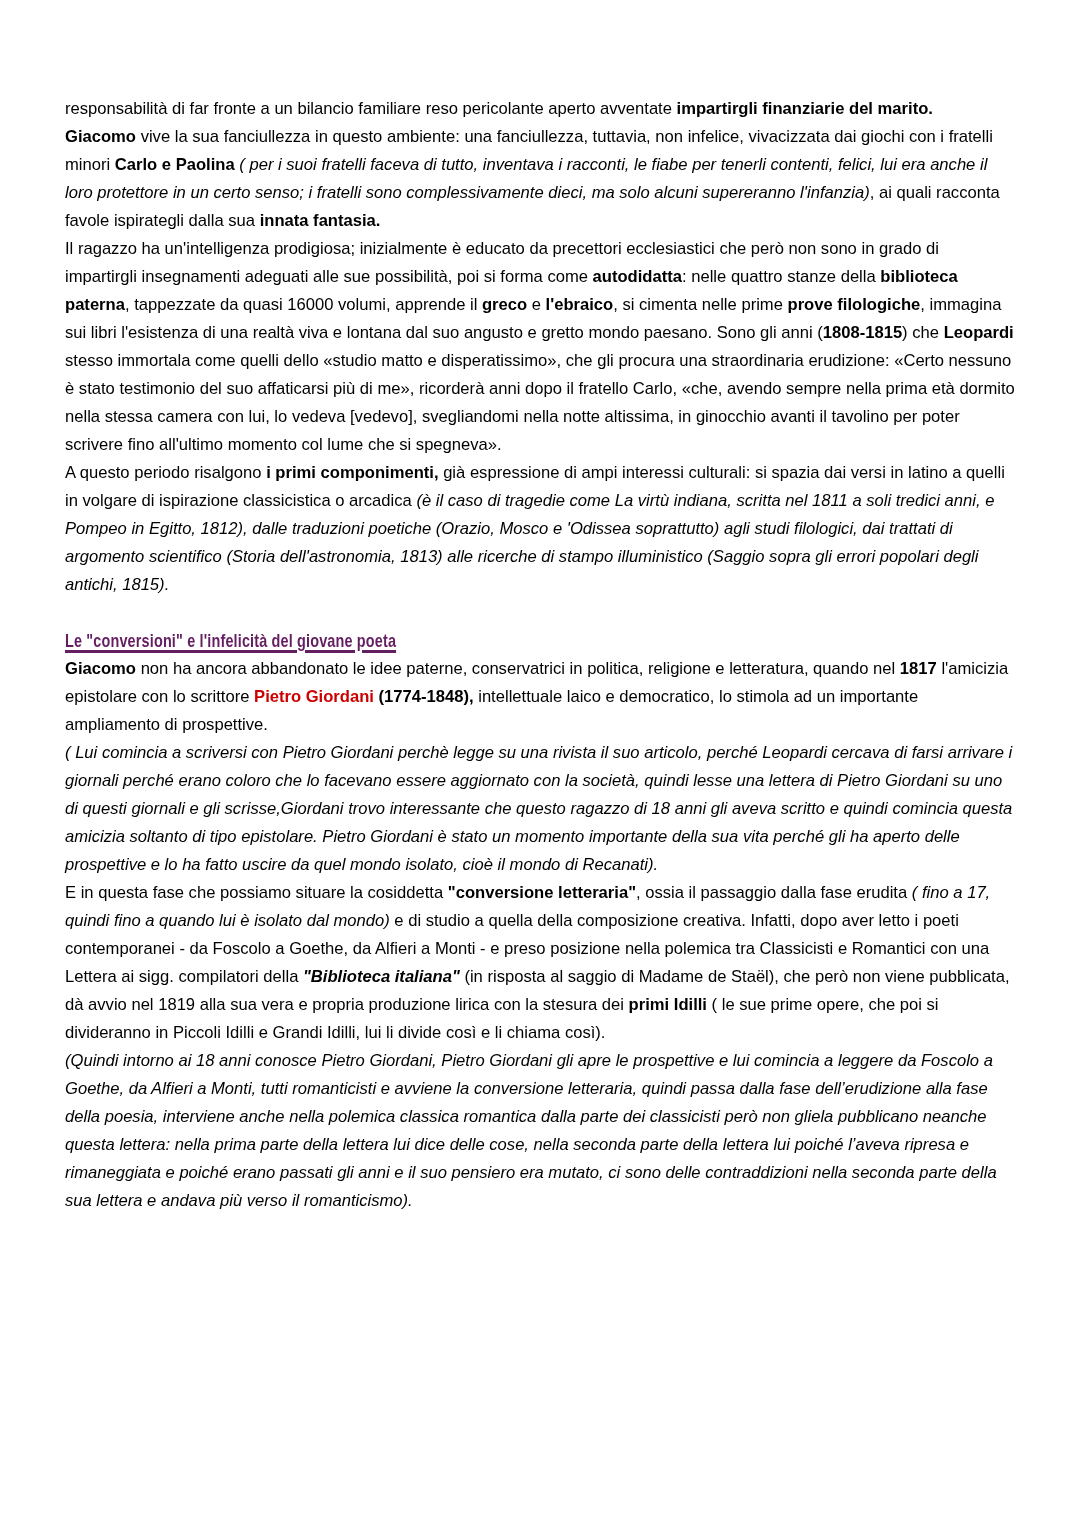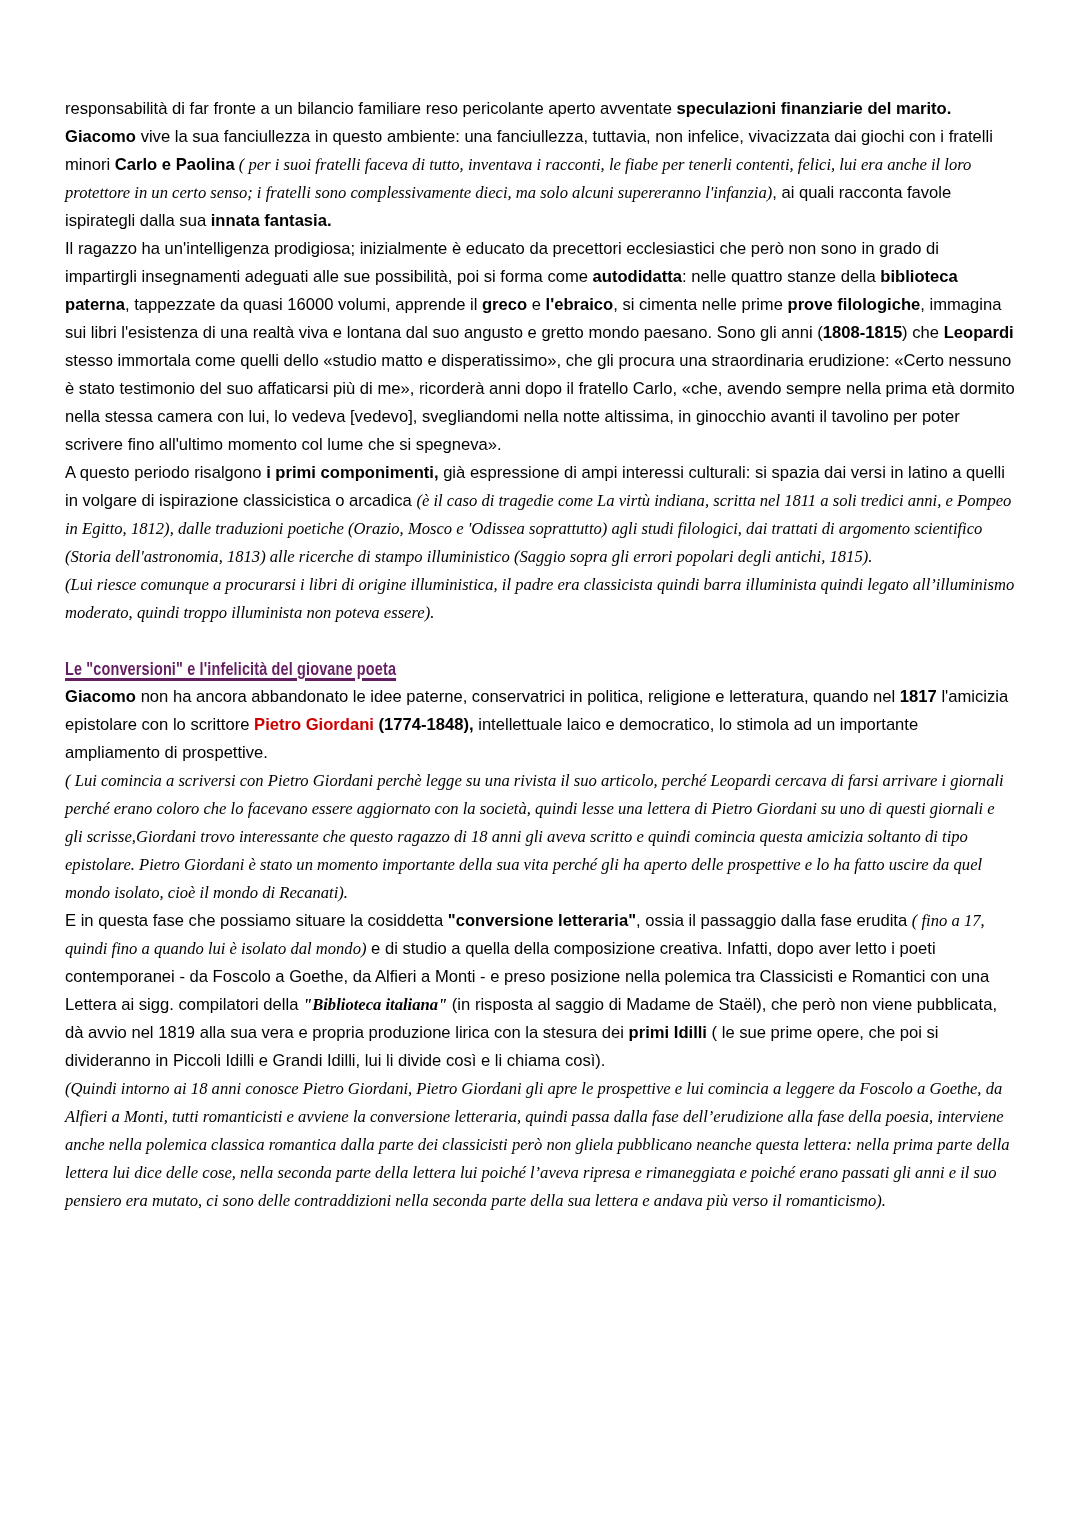--- a/index.html
+++ b/index.html
@@ -22,21 +22,21 @@
     font-size: 16.6px;
     line-height: 28px;
     color: #000000;
     text-align: left;
   }
   .content p {
     margin: 0;
     padding: 0;
   }
   .b { font-weight: 700; }
-  .i { font-style: italic; font-family: Liberation Serif, serif; }
+  .i { font-style: italic; }
   .spacer { height: 28px; }
   h2.heading {
     margin: 0;
     padding: 0;
     font-size: 18.5px;
     line-height: 28px;
     font-weight: 700;
   }
   .heading-inner {
     display: inline-block;
@@ -48,25 +48,24 @@
     text-underline-offset: 3px;
     letter-spacing: 0.2px;
     white-space: nowrap;
   }
 </style>
 </head>
 <body>
 
 <div class="page">
   <div class="content">
-      <p class="para"><span>responsabilità di far fronte a un bilancio familiare reso pericolante aperto avventate </span><span class="b">speculazioni finanziarie del marito.</span></p>
+      <p class="para"><span>responsabilità di far fronte a un bilancio familiare reso pericolante aperto avventate </span><span class="b">impartirgli finanziarie del marito.</span></p>
       <p class="para"><span class="b">Giacomo</span><span> vive la sua fanciullezza in questo ambiente: una fanciullezza, tuttavia, non infelice, vivacizzata dai giochi con i fratelli minori </span><span class="b">Carlo e Paolina</span><span class="i"> ( per i suoi fratelli faceva di tutto, inventava i racconti, le fiabe per tenerli contenti, felici, lui era anche il loro protettore in un certo senso; i fratelli sono complessivamente dieci, ma solo alcuni supereranno l'infanzia)</span><span>, ai quali racconta favole ispirategli dalla sua </span><span class="b">innata fantasia.</span></p>
       <p class="para"><span>Il ragazzo ha un'intelligenza prodigiosa; inizialmente è educato da precettori ecclesiastici che però non sono in grado di impartirgli insegnamenti adeguati alle sue possibilità, poi si forma come </span><span class="b">autodidatta</span><span>: nelle quattro stanze della </span><span class="b">biblioteca paterna</span><span>, tappezzate da quasi 16000 volumi, apprende il </span><span class="b">greco</span><span> e </span><span class="b">l'ebraico</span><span>, si cimenta nelle prime </span><span class="b">prove filologiche</span><span>, immagina sui libri l'esistenza di una realtà viva e lontana dal suo angusto e gretto mondo paesano. Sono gli anni (</span><span class="b">1808-1815</span><span>) che </span><span class="b">Leopardi</span><span> stesso immortala come quelli dello «studio matto e disperatissimo», che gli procura una straordinaria erudizione: «Certo nessuno è stato testimonio del suo affaticarsi più di me», ricorderà anni dopo il fratello Carlo, «che, avendo sempre nella prima età dormito nella stessa camera con lui, lo vedeva [vedevo], svegliandomi nella notte altissima, in ginocchio avanti il tavolino per poter scrivere fino all'ultimo momento col lume che si spegneva».</span></p>
       <p class="para"><span>A questo periodo risalgono </span><span class="b">i primi componimenti,</span><span> già espressione di ampi interessi culturali: si spazia dai versi in latino a quelli in volgare di ispirazione classicistica o arcadica </span><span class="i">(è il caso di tragedie come La virtù indiana, scritta nel 1811 a soli tredici anni, e Pompeo in Egitto, 1812), dalle traduzioni poetiche (Orazio, Mosco e 'Odissea soprattutto) agli studi filologici, dai trattati di argomento scientifico (Storia dell'astronomia, 1813) alle ricerche di stampo illuministico (Saggio sopra gli errori popolari degli antichi, 1815).</span></p>
-      <p class="para"><span class="i">(Lui riesce comunque a procurarsi i libri di origine illuministica, il padre era classicista quindi barra illuminista quindi legato all’illuminismo moderato, quindi troppo illuminista non poteva essere).</span></p>
       <div class="spacer"></div>
       <h2 class="heading" style="color: rgb(100, 30, 98);"><span class="heading-inner"><span>Le "conversioni" e l'infelicità del giovane poeta</span></span></h2>
       <p class="para"><span class="b">Giacomo</span><span> non ha ancora abbandonato le idee paterne, conservatrici in politica, religione e letteratura, quando nel </span><span class="b">1817</span><span> l'amicizia epistolare con lo scrittore </span><span class="b" style="color: rgb(204, 0, 0);">Pietro Giordani</span><span> </span><span class="b">(1774-1848),</span><span> intellettuale laico e democratico, lo stimola ad un importante ampliamento di prospettive.</span></p>
       <p class="para"><span class="i">( Lui comincia a scriversi con Pietro Giordani perchè legge su una rivista il suo articolo, perché Leopardi cercava di farsi arrivare i giornali perché erano coloro che lo facevano essere aggiornato con la società, quindi lesse una lettera di Pietro Giordani su uno di questi giornali e gli scrisse,Giordani trovo interessante che questo ragazzo di 18 anni gli aveva scritto e quindi comincia questa amicizia soltanto di tipo epistolare. Pietro Giordani è stato un momento importante della sua vita perché gli ha aperto delle prospettive e lo ha fatto uscire da quel mondo isolato, cioè il mondo di Recanati).</span></p>
       <p class="para"><span>E in questa fase che possiamo situare la cosiddetta </span><span class="b">"conversione letteraria"</span><span>, ossia il passaggio dalla fase erudita </span><span class="i">( fino a 17, quindi fino a quando lui è isolato dal mondo)</span><span> e di studio a quella della composizione creativa. Infatti, dopo aver letto i poeti contemporanei - da Foscolo a Goethe, da Alfieri a Monti - e preso posizione nella polemica tra Classicisti e Romantici con una Lettera ai sigg. compilatori della </span><span class="b i">"Biblioteca italiana"</span><span> (in risposta al saggio di Madame de Staël), che però non viene pubblicata, dà avvio nel 1819 alla sua vera e propria produzione lirica con la stesura dei </span><span class="b">primi Idilli</span><span> ( le sue prime opere, che poi si divideranno in Piccoli Idilli e Grandi Idilli, lui li divide così e li chiama così).</span></p>
       <p class="para"><span class="i">(Quindi intorno ai 18 anni conosce Pietro Giordani, Pietro Giordani gli apre le prospettive e lui comincia a leggere da Foscolo a Goethe, da Alfieri a Monti, tutti romanticisti e avviene la conversione letteraria, quindi passa dalla fase dell’erudizione alla fase della poesia, interviene anche nella polemica classica romantica dalla parte dei classicisti però non gliela pubblicano neanche questa lettera: nella prima parte della lettera lui dice delle cose, nella seconda parte della lettera lui poiché l’aveva ripresa e rimaneggiata e poiché erano passati gli anni e il suo pensiero era mutato, ci sono delle contraddizioni nella seconda parte della sua lettera e andava più verso il romanticismo).</span></p>
     </div>
 </div>
 
 </body></html>

